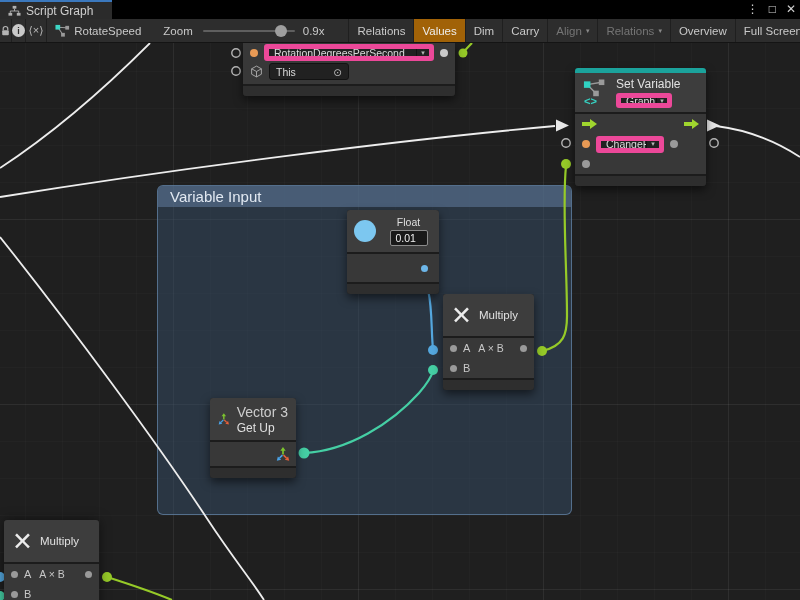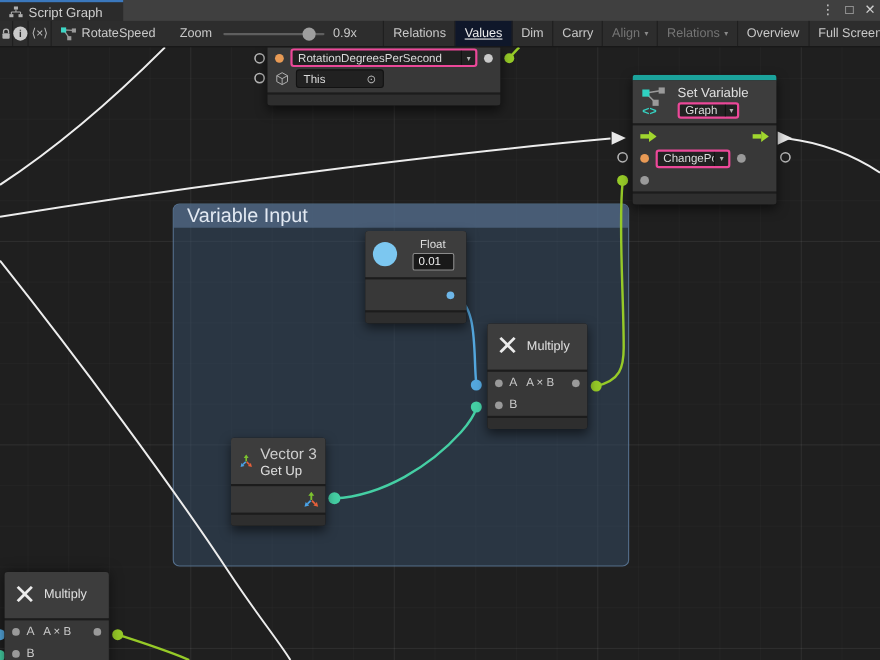--- a/index.html
+++ b/index.html
@@ -1,32 +1,32 @@
 <!DOCTYPE html>
 <html><head>
 <meta charset="utf-8">
 <style>
   html,body{margin:0;padding:0;background:#111;}
   *{box-sizing:border-box;font-family:"Liberation Sans","DejaVu Sans",sans-serif;}
   #stage{position:relative;width:800px;height:600px;overflow:hidden;background:#191919;user-select:none;}
 
   
-  #titlebar{position:absolute;left:0;top:0;width:800px;height:26px;background:#404040;}
+  #titlebar{position:absolute;left:0;top:0;width:800px;height:26px;background:#000000;}
   #tab{position:absolute;left:0;top:0;width:112px;height:19px;background:#2b2b2b;
        border-top:2px solid #3b78bd;display:flex;align-items:center;gap:5px;padding:0 8px;}
   #tab .tabtxt{font-size:12px;color:#cfcfcf;white-space:nowrap;}
   #winctl{position:absolute;right:4px;top:0;height:19px;display:flex;align-items:center;gap:10px;color:#d0d0d0;}
   #winctl span{font-size:12px;line-height:19px;cursor:default;}
 
   
   #toolbar{position:absolute;left:0;top:19px;width:810px;height:24px;background:#2d2d2d;
            display:flex;align-items:stretch;border-bottom:1px solid #141414;}
   .tseg{display:flex;align-items:center;justify-content:center;border-right:1px solid #1f1f1f;color:#c9c9c9;}
   .tbtn{padding:0 8px;font-size:11.5px;white-space:nowrap;display:flex;align-items:center;gap:4px;}
-  .tbtn.active{background:#0f172a;color:#eee;text-decoration:underline;}
+  .tbtn.active{background:#a16207;color:#eee;}
   .tbtn.disabled{color:#757575;justify-content:center;}
   .caret-sm{font-size:7px;color:#8a8a8a;}
   #infodot{width:13px;height:13px;border-radius:50%;background:#c9c9c9;color:#2d2d2d;
            font-size:9px;font-weight:bold;display:flex;align-items:center;justify-content:center;}
   #codeglyph{font-size:11px;color:#b9b9b9;}
   #zoomtrack{position:relative;width:92px;height:2px;background:#5f5f5f;border-radius:1px;}
   #zoomhandle{position:absolute;left:72px;top:-5px;width:12px;height:12px;border-radius:50%;background:#9e9e9e;}
 
   
   #canvas{position:absolute;left:0;top:43px;width:800px;height:557px;background-color:#1f1f1f;overflow:hidden;
@@ -36,37 +36,37 @@
       linear-gradient(rgba(255,255,255,.02) 1px,transparent 1px),
       linear-gradient(90deg,rgba(255,255,255,.02) 1px,transparent 1px);
     background-size:185px 185px,185px 185px,37px 37px,37px 37px;
     background-position:-12px -9px;}
   
 
   #group{position:absolute;left:157px;top:142px;width:415px;height:330px;
          background:rgba(54,76,102,.52);border:1px solid rgba(108,142,180,.65);
          border-radius:6px;z-index:1;}
   #grouphead{height:21px;background:rgba(96,124,158,.55);border-radius:5px 5px 0 0;
-             display:flex;align-items:center;padding:0 12px;font-size:18px;color:#e2e9f2;}
+             display:flex;align-items:center;padding:0 12px;font-size:15px;color:#e2e9f2;}
 
   #wires{position:absolute;left:0;top:0;width:800px;height:557px;z-index:5;pointer-events:none;}
 
   .node{position:absolute;background:#1c1c1c;border-radius:3px;z-index:10;
         box-shadow:0 4px 10px rgba(0,0,0,.55);display:flex;flex-direction:column;gap:2px;overflow:hidden;}
   .nhead{background:#3d3d3d;display:flex;align-items:center;gap:7px;padding:0 8px;}
   .nbody{background:#383838;}
   .nfoot{background:#2e2e2e;flex:none;height:10px;}
   .colorbar{flex:none;height:5px;background:#1ba39c;}
   .prow{display:flex;align-items:center;height:19px;padding:0 7px;gap:6px;font-size:11px;color:#c8c8c8;}
   .dot{width:8px;height:8px;border-radius:50%;flex:none;background:#9a9a9a;}
   .dot.sm{width:7px;height:7px;}
   .dot.orange{background:#e89a55;}
   .dot.white{background:#c9c9c9;}
   .dot.blue{background:#6db6e8;}
-  .dd{display:flex;align-items:stretch;height:17px;background:#212121;border:2px solid #ec4899;
+  .dd{display:flex;align-items:stretch;height:17px;background:#212121;border:5px solid #ec4899;
       border-radius:3px;overflow:hidden;}
   .ddtxt{padding:0 5px;font-size:10.5px;color:#dadada;white-space:nowrap;overflow:hidden;display:flex;align-items:center;}
   .ddcaret{width:13px;display:flex;align-items:center;justify-content:center;font-size:7px;color:#b5b5b5;
            border-left:1px solid #121212;}
   .field{display:flex;align-items:center;height:17px;background:#212121;border:1px solid #121212;
          border-radius:3px;padding:0 6px;font-size:10.5px;color:#dadada;}
   .valbox{height:16px;background:#191919;border:1px solid #8b8b8b;border-radius:2px;
           font-size:10.5px;color:#eee;padding:0 5px;display:flex;align-items:center;}
   .xicon{font-size:25px;color:#ececec;line-height:1;}
   .ntitle{font-size:12px;color:#e0e0e0;white-space:nowrap;}
@@ -258,21 +258,21 @@
           </div>
           <span class="dot"></span>
         </div>
         <div class="prow" style="height:20px">
           <span class="dot"></span>
         </div>
       </div>
       <div class="nfoot"></div>
     </div>
 
-    <div class="node" style="left:332px;top:167px;width:92px;height:84px">
+    <div class="node" style="left:347px;top:167px;width:92px;height:84px">
       <div class="nhead" style="height:42px;padding:0 5px 0 7px">
         <span style="width:22px;height:22px;border-radius:50%;background:#7cc7f0;flex:none"></span>
         <div style="display:flex;flex-direction:column;align-items:center;gap:2px;flex:1">
           <span class="nsub" style="font-size:10.5px;color:#dedede">Float</span>
           <div class="valbox" style="width:38px">0.01</div>
         </div>
       </div>
       <div class="nbody" style="flex:1;display:flex;align-items:center;justify-content:flex-end;padding-right:11px">
         <span class="dot sm blue"></span>
       </div>

